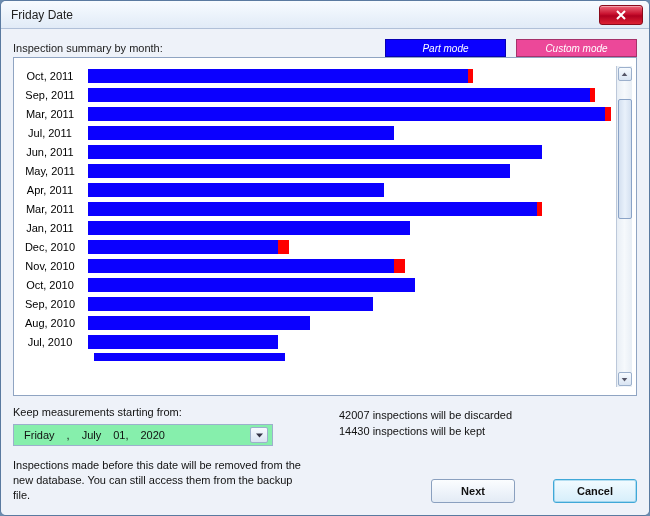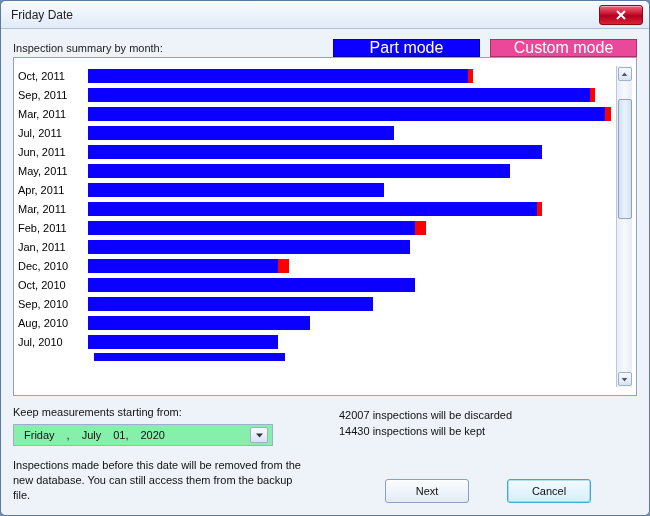--- a/index.html
+++ b/index.html
@@ -33,25 +33,26 @@
   .content {
     flex: 1; padding: 10px 12px 12px 12px;
     display: flex; flex-direction: column;
     background: #eef2f9;
   }
   .mode-row {
     display: flex; align-items: center; gap: 10px; 
   }
   .mode-row .label { font-size: 11px; color: #222; flex: 1; }
   .mode-btn {
-    width: 147px; height: 18px;
-    font-size: 16px; color: #fff;
+    width: 121px; height: 18px;
+    font-size: 10px; color: #fff;
     border: 1px solid rgba(0,0,0,0.3);
     display: flex; align-items: center; justify-content: center;
     cursor: pointer;
+    font-style: italic;
   }
   .mode-part { background: #0b00ff; }
   .mode-custom { background: #ec4899; }
 
   .chart-wrap {
     position: relative;
     flex: 1;
     border: 1px solid #8fa4c2;
     background: #fff;
     display: flex;
@@ -80,21 +81,21 @@
     position: absolute; left: 0; width: 14px;
     background: linear-gradient(to right,#d4e0f0,#e9f1fb,#d4e0f0);
     border: 1px solid #8aa3c7; border-radius: 2px;
     top: 18px; height: 120px;
     cursor: pointer;
   }
   .bar-row {
     display: flex; align-items: center; height: 19px;
   }
   .bar-label {
-    width: 70px; text-align: left; font-size: 11px; color: #000;
+    width: 70px; text-align: center; font-size: 11px; color: #000;
     padding-right: 6px;
   }
   .bar-track { flex: 1; height: 14px; position: relative; }
   .bar-blue { position: absolute; left: 0; top: 0; height: 14px; background: #0b00ff; }
   .bar-red  { position: absolute; top: 0; height: 14px; background: #ff0000; }
   .partial-extra {
     margin-left: 76px; margin-top: 2px;
     height: 8px; background: #0b00ff;
   }
 
@@ -119,21 +120,21 @@
   .date-text { display: flex; gap: 12px; }
   .dp-btn {
     width: 18px; height: 16px;
     border: 1px solid #9cb0cc; background: linear-gradient(#f7fbff,#d9e4f2);
     border-radius: 2px; display: flex; align-items: center; justify-content: center;
     cursor: pointer;
   }
   .dp-btn svg { width: 7px; height: 5px; fill: #334; }
   .status { grid-column: 2; grid-row: 1 / span 2; line-height: 1.4; padding-top: 2px; }
   .info { grid-column: 1; grid-row: 3; line-height: 1.35; padding-top: 6px; max-width: 320px; }
-  .btn-row { grid-column: 2; grid-row: 3; display: flex; justify-content: center; align-items: flex-end; gap: 20px; padding-top: 10px; }
+  .btn-row { grid-column: 2; grid-row: 3; display: flex; justify-content: flex-end; align-items: flex-end; gap: 20px; padding-top: 10px; font-weight: bold; }
   .btn {
     min-width: 84px; height: 24px;
     font-size: 11px;
     border: 1px solid #8aa0bf;
     background: linear-gradient(#fbfdff,#e3ebf5);
     border-radius: 3px;
     display: flex; align-items: center; justify-content: center;
     cursor: pointer;
   }
   .btn.primary {
@@ -211,37 +212,37 @@
             </div>
           </div>
           <div class="bar-row">
             <div class="bar-label">Mar, 2011</div>
             <div class="bar-track">
               <div class="bar-blue" style="width: 85%;"></div>
               <div class="bar-red" style="left: 85%; width: 1%;"></div>
             </div>
           </div>
           <div class="bar-row">
-            <div class="bar-label">Feb, 2011</div>
-            <div class="bar-track">
-              <div class="bar-blue" style="width: 62%;"></div>
-              <div class="bar-red" style="left: 62%; width: 2%;"></div>
-            </div>
-          </div>
-          <div class="bar-row">
             <div class="bar-label">Jan, 2011</div>
             <div class="bar-track">
               <div class="bar-blue" style="width: 61%;"></div>
             </div>
           </div>
           <div class="bar-row">
             <div class="bar-label">Dec, 2010</div>
             <div class="bar-track">
               <div class="bar-blue" style="width: 36%;"></div>
               <div class="bar-red" style="left: 36%; width: 2%;"></div>
+            </div>
+          </div>
+          <div class="bar-row">
+            <div class="bar-label">Nov, 2010</div>
+            <div class="bar-track">
+              <div class="bar-blue" style="width: 58%;"></div>
+              <div class="bar-red" style="left: 58%; width: 2%;"></div>
             </div>
           </div>
           <div class="bar-row">
             <div class="bar-label">Oct, 2010</div>
             <div class="bar-track">
               <div class="bar-blue" style="width: 62%;"></div>
             </div>
           </div>
           <div class="bar-row">
             <div class="bar-label">Sep, 2010</div>

